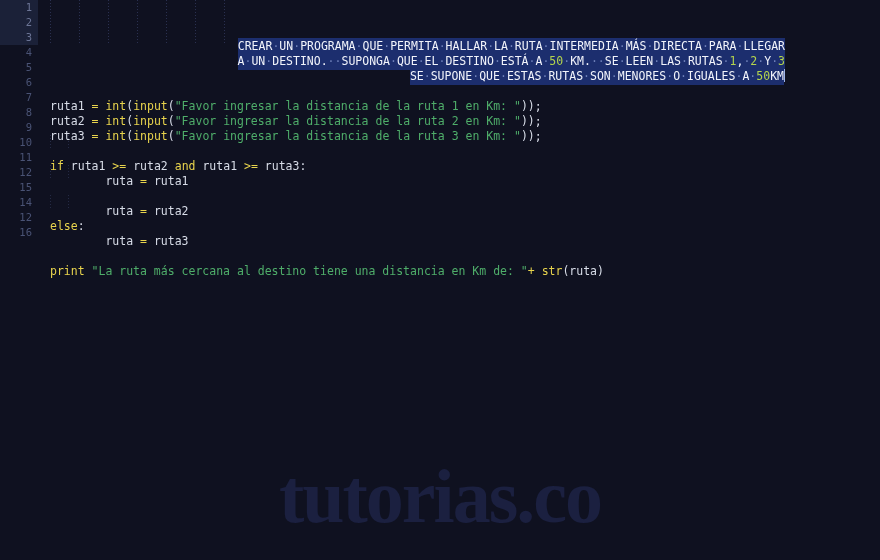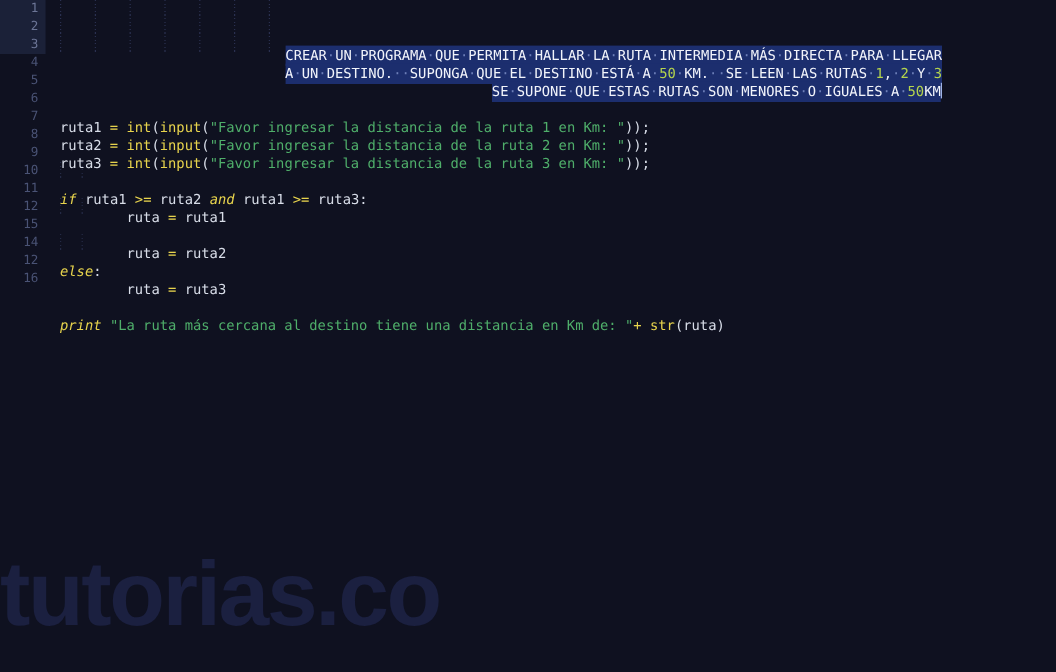--- a/index.html
+++ b/index.html
@@ -22,22 +22,22 @@
     background: #0f1120;
     overflow: hidden;
   }
 
   
   #watermark {
     position: absolute;
     left: 0;
     right: 0;
     bottom: 26px;
-    text-align: left;
-    font-family: Liberation Sans, sans-serif;
+    text-align: center;
+    font-family: Liberation Serif, serif;
     font-size: 76px;
     font-weight: bold;
     letter-spacing: -2px;
     color: #1b2040;
     user-select: none;
     pointer-events: none;
     line-height: 1;
   }
 
   
@@ -122,21 +122,21 @@
     background: repeating-linear-gradient(
         to bottom,
         #242a45 0px, #242a45 1px,
         transparent 1px, transparent 3px);
     z-index: 1;
     pointer-events: none;
   }
 
   
   .t-plain  { color: #d8dde8; }
-  .t-kw     { color: #e8d44d; font-style: italic; }          
+  .t-kw     { color: #e8d44d; }          
   .t-fn     { color: #e8d44d; }          
   .t-str    { color: #4fae6a; }          
   .t-op     { color: #e8d44d; }          
   .t-paren  { color: #d8dde8; }
   .t-punct  { color: #d8dde8; }
 
   
   .sel {
     background: #1c2e6e;
     color: #f2f4fb;

